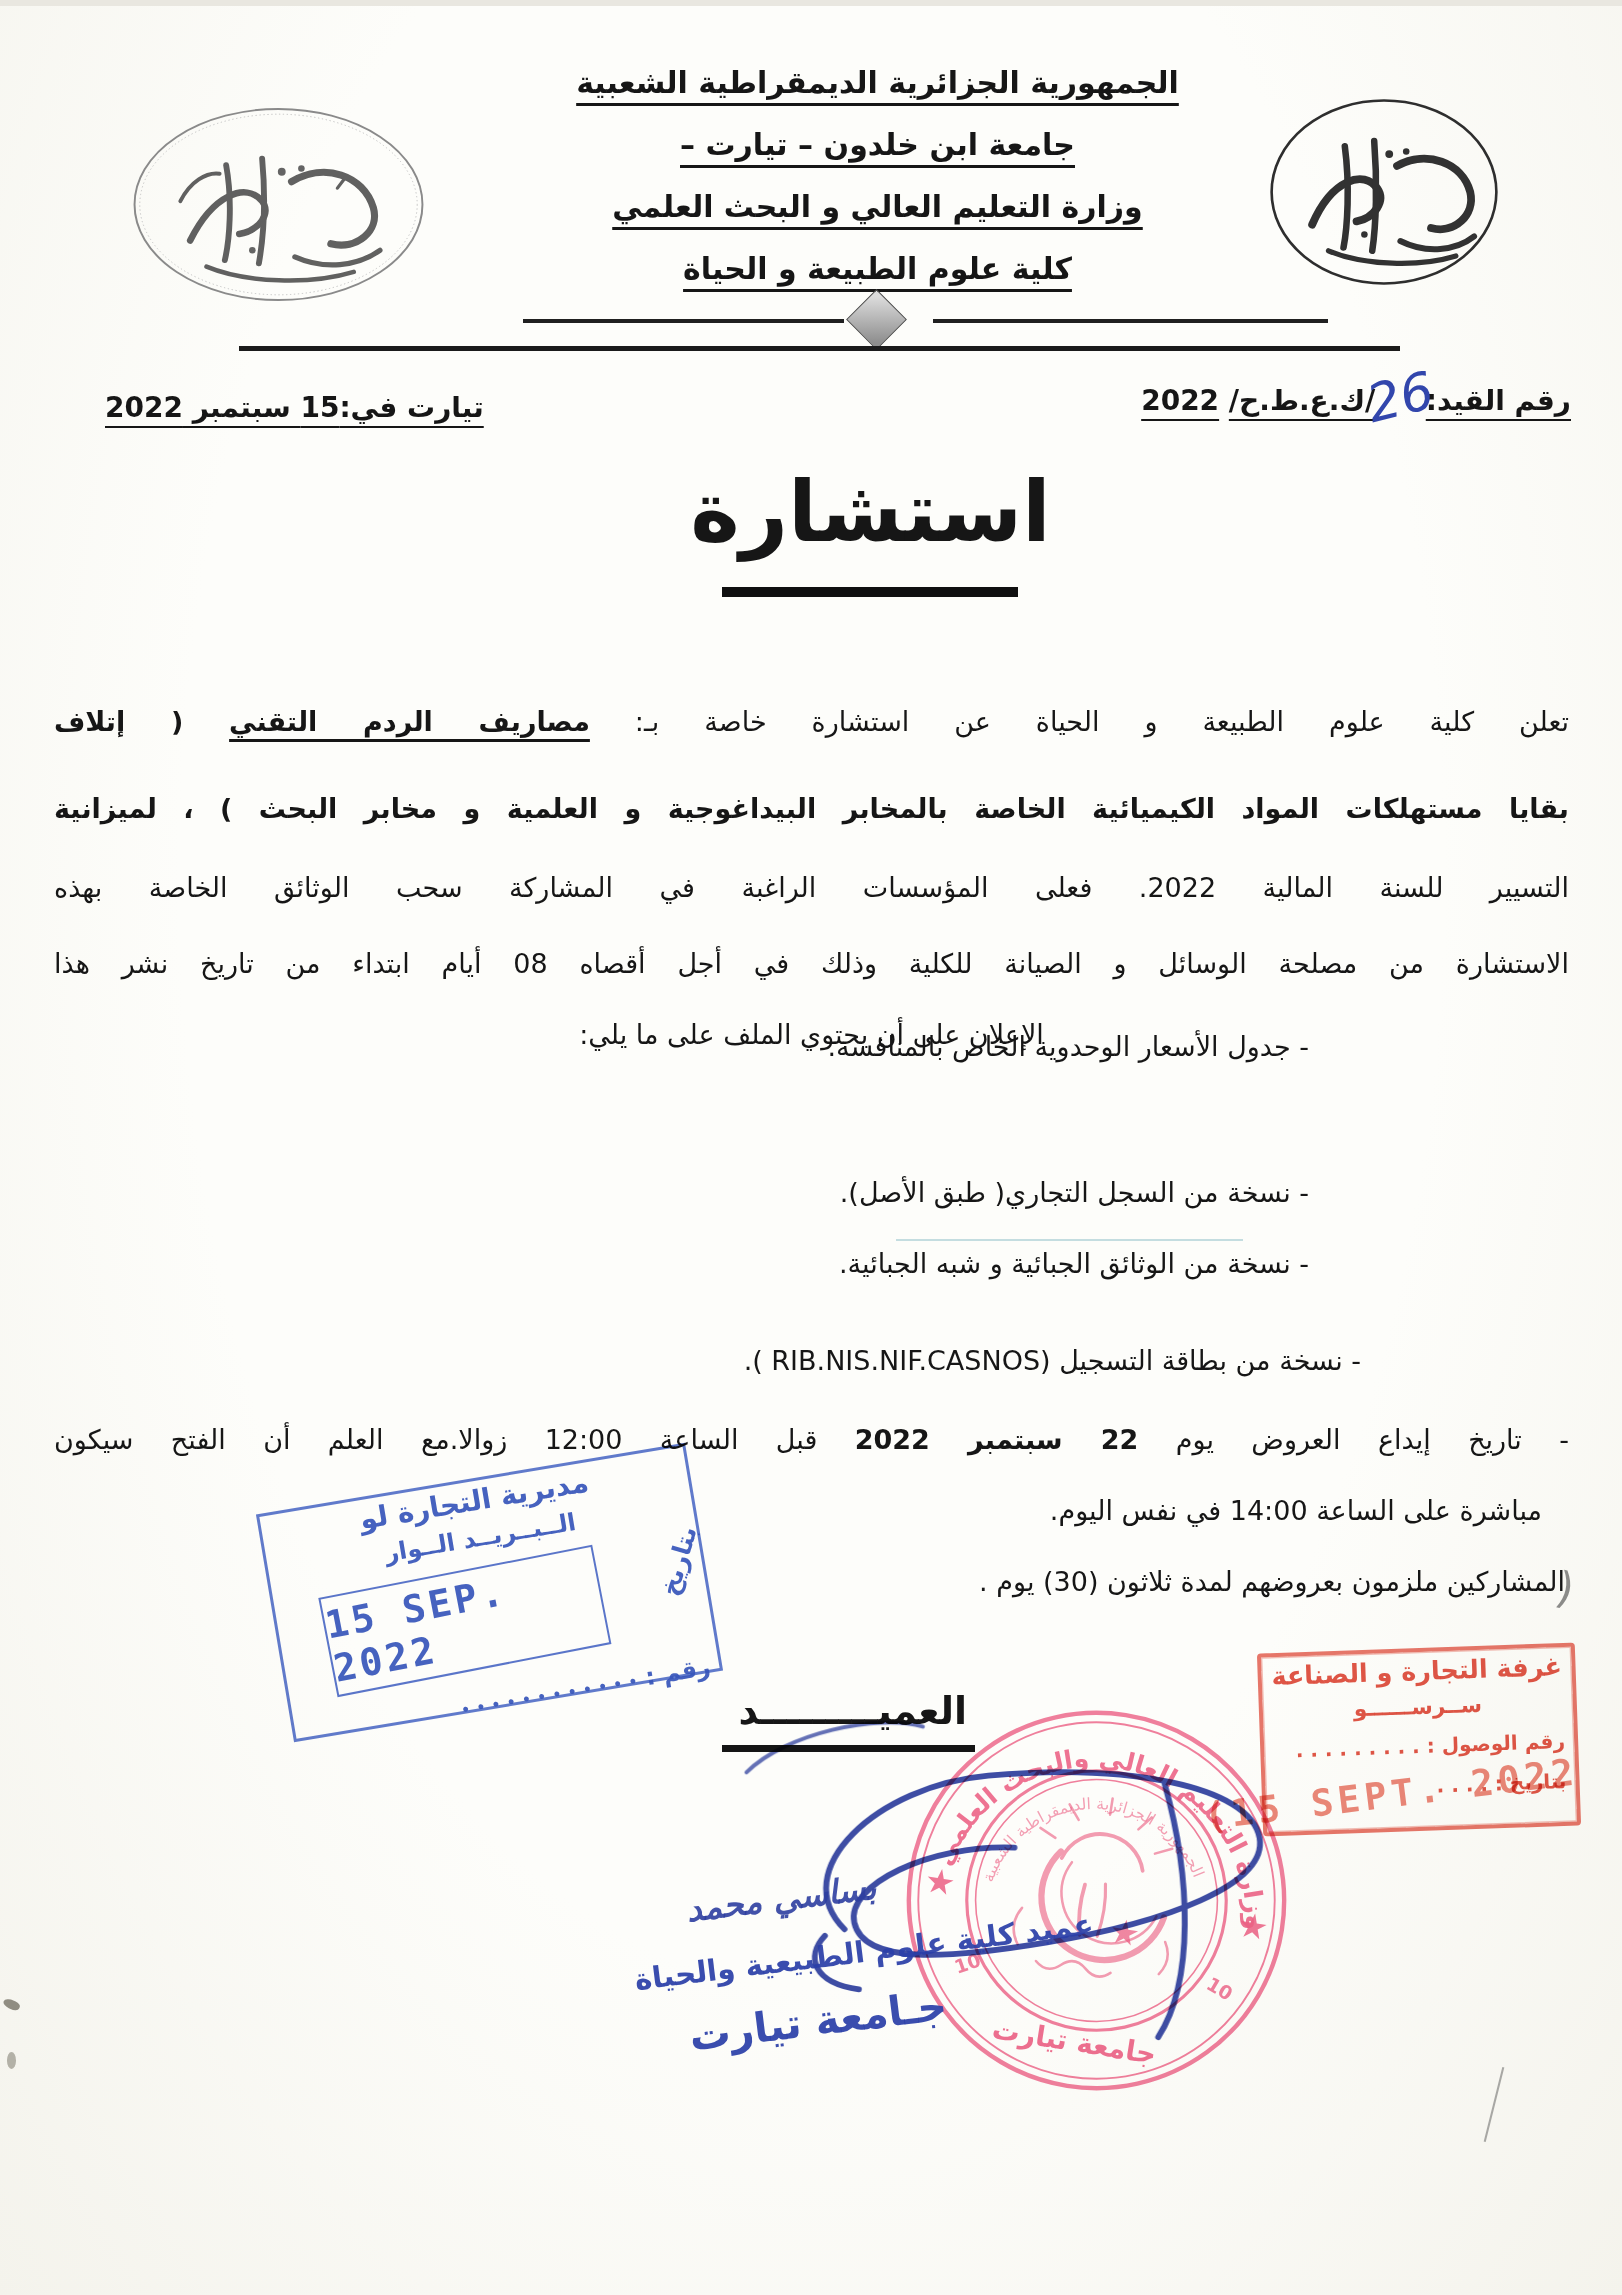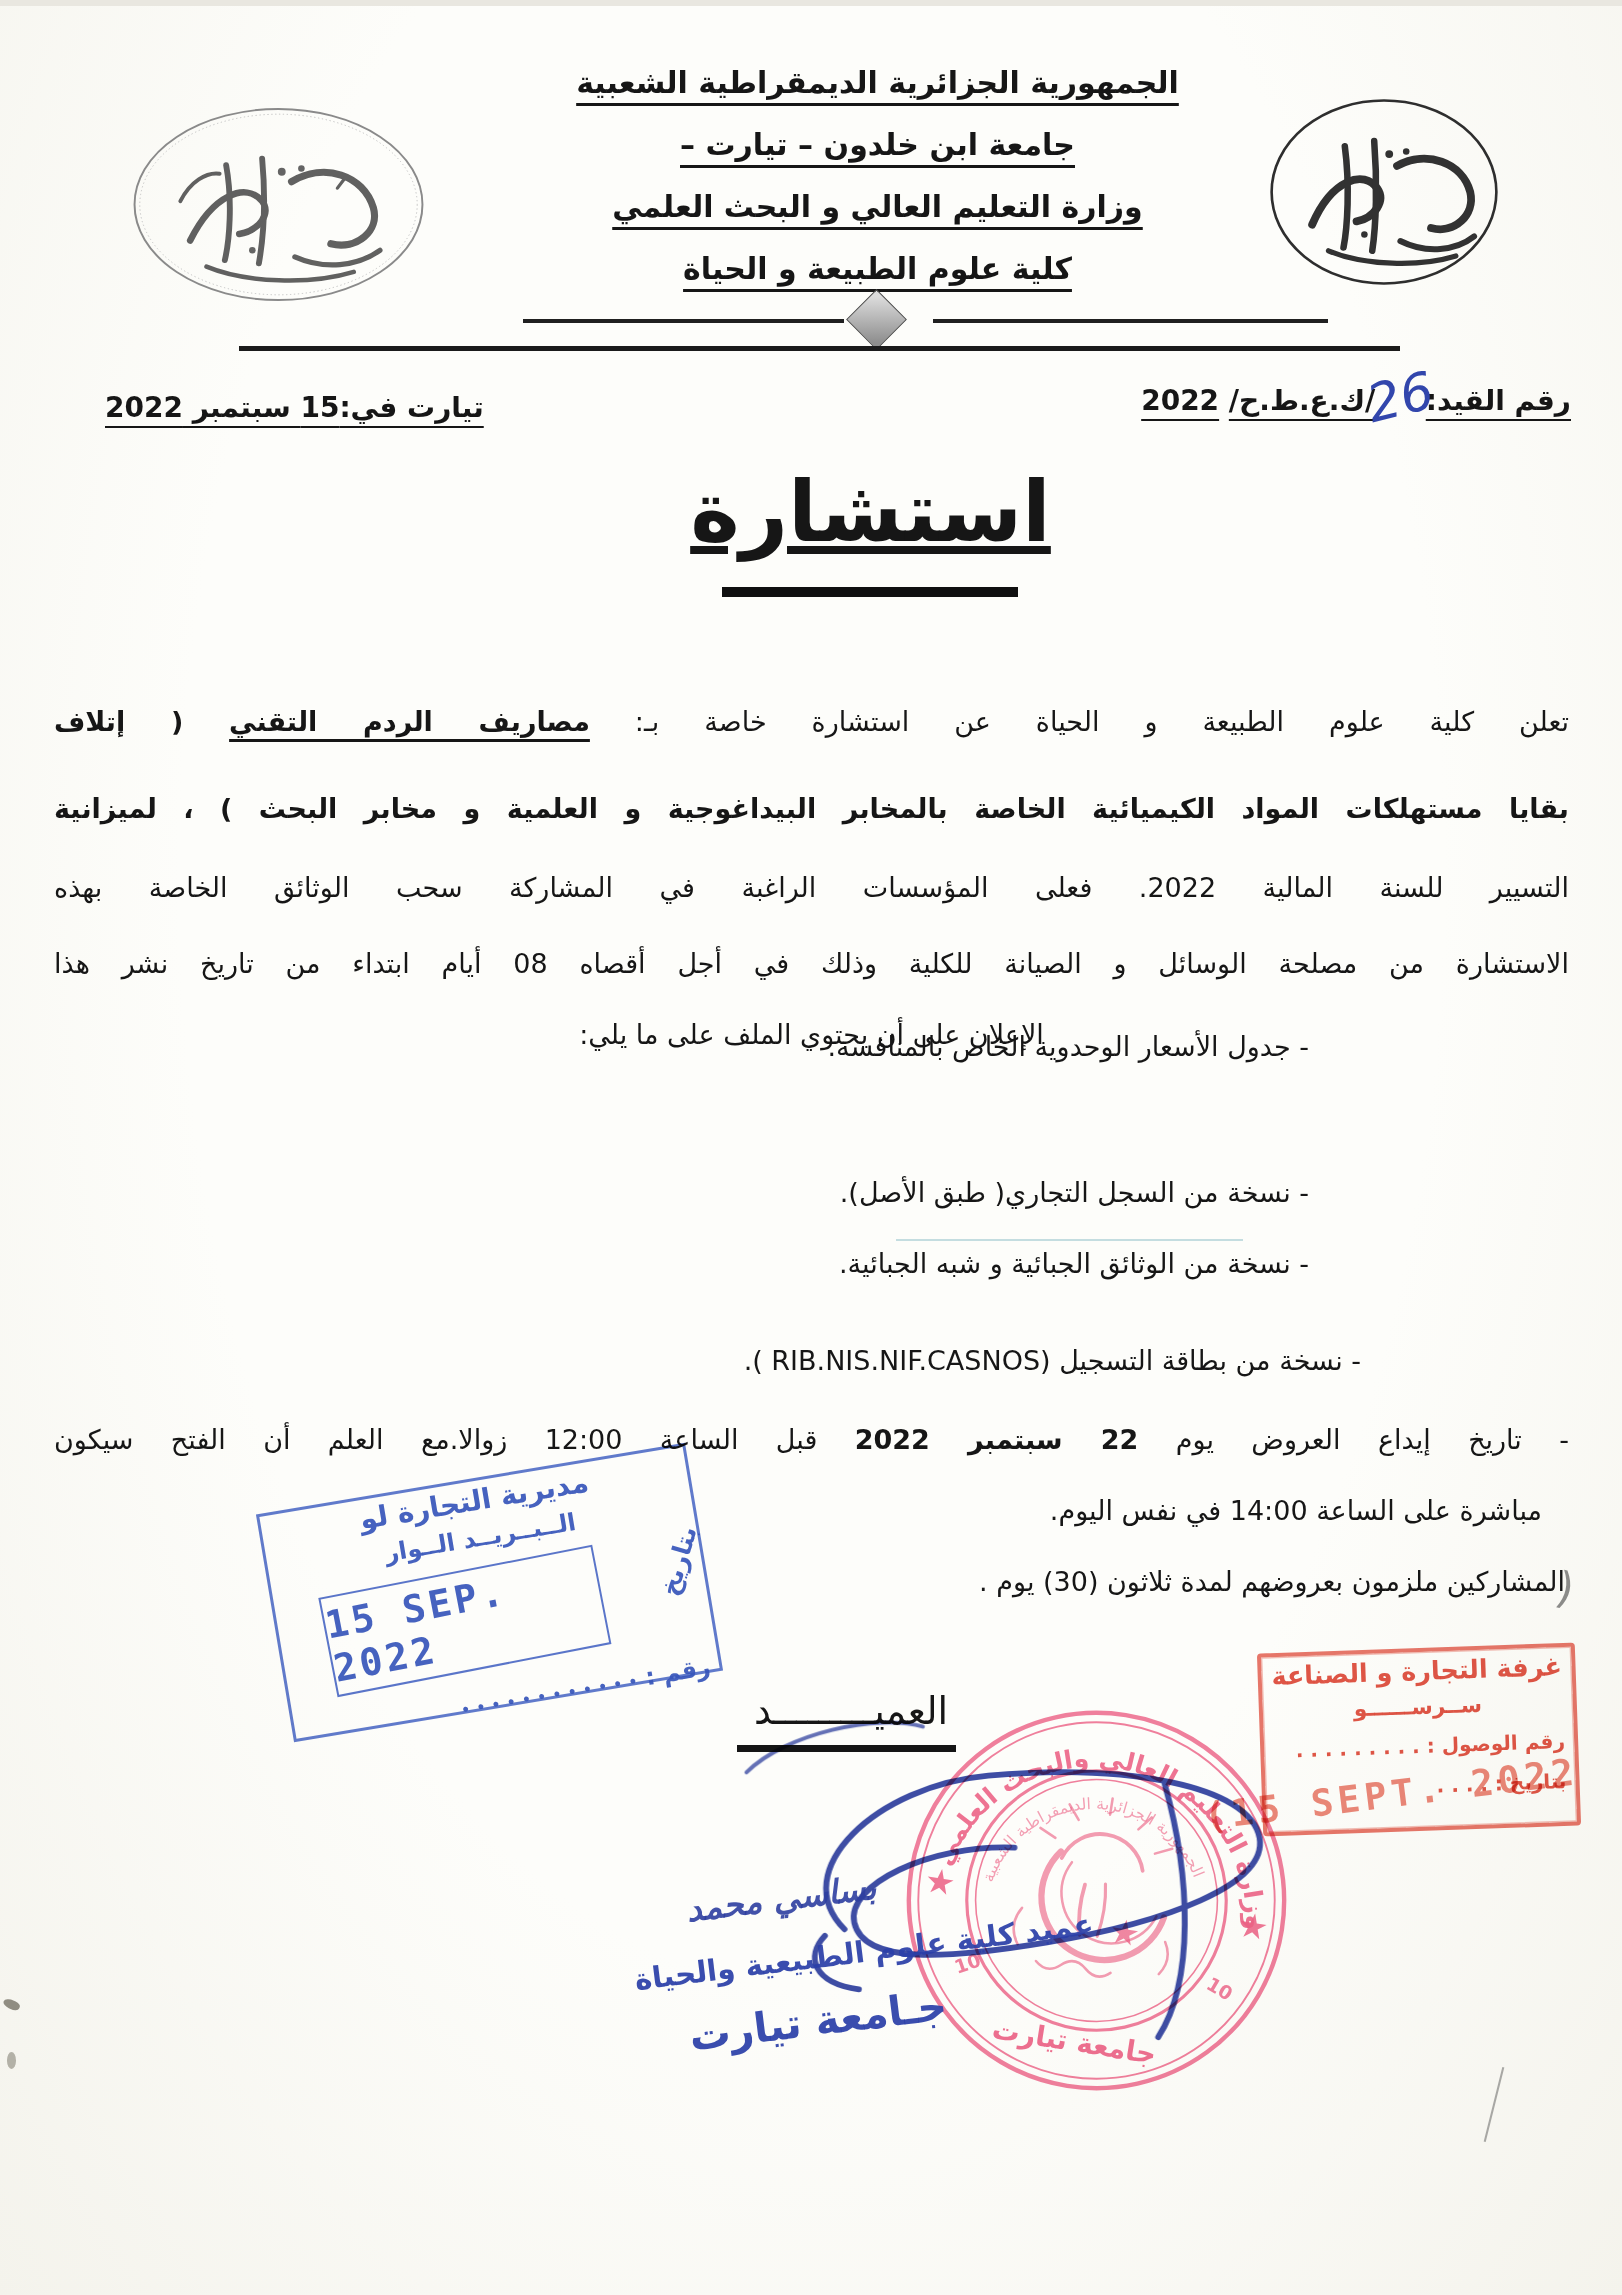--- a/index.html
+++ b/index.html
@@ -21,33 +21,33 @@
   .rule{background:#202020;height:3.9px;}
   .diamond{width:41px;height:41px;transform:rotate(45deg);background:linear-gradient(135deg,#dcdcdc 10%,#8e8e8e 90%);border:1.3px solid #4a4a4a;}
 
   
   .refline{right:52px;top:378px;font-size:28px;font-weight:bold;}
   .hand26{display:inline-block;font-size:52px;font-weight:normal;font-style:italic;color:#3246ac;
           transform:rotate(-14deg) translateY(5.2px);margin:0 -6.5px 0 -9.2px;line-height:0;}
   .dateline{left:105px;top:385px;font-size:28px;font-weight:bold;}
 
   
-  .title{left:661px;top:457px;width:419px;text-align:center;font-size:84px;font-weight:bold;letter-spacing:1.3px;text-decoration:underline;}
+  .title{left:661px;top:457px;width:419px;text-align:center;font-size:84px;font-weight:bold;letter-spacing:1.3px;}
   .title-rule{left:722px;top:581px;width:296px;height:9.8px;background:#101010;}
 
   
   .bline{right:54px;width:1515px;font-size:27px;line-height:42px;}
   .just{text-align:justify;text-align-last:justify;}
   .center-line{left:0;width:1623px;text-align:center;}
   .req{right:314px;font-size:27px;}
   .subject{font-weight:bold;text-decoration:underline;text-decoration-thickness:2.6px;text-underline-offset:7.9px;}
   .ddate{font-weight:bold;text-decoration-thickness:2.9px;text-underline-offset:9.2px;}
 
   
-  .dean{right:667px;top:1683px;font-size:38px;font-weight:normal;border-bottom:7.2px solid #151515;
+  .dean{right:648px;top:1683px;font-size:38px;font-weight:bold;border-bottom:7.2px solid #151515;
         padding:0 7.9px 11.8px 17px;}
 
   
   .stamp{mix-blend-mode:multiply;}
   .blue-stamp{left:272px;top:1471px;width:429px;height:225px;transform:rotate(-9.5deg);
       border:3.3px solid rgba(62,94,196,.82);color:rgba(54,86,190,.92);}
   .blue-stamp .l1{left:0;top:2.6px;width:100%;text-align:center;font-size:28px;font-weight:bold;letter-spacing:1.3px;}
   .blue-stamp .l2{left:0;top:43px;width:100%;text-align:center;font-size:24px;font-weight:bold;letter-spacing:2.6px;}
   .blue-stamp .datebox{left:46px;top:86px;width:275px;height:97px;border:2.6px solid rgba(62,94,196,.85);
       display:flex;align-items:center;justify-content:center;transform:rotate(-1.5deg);

